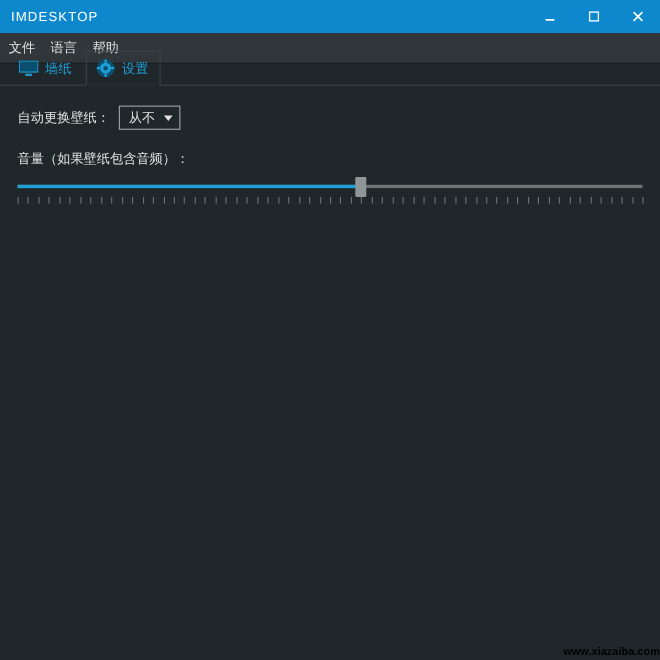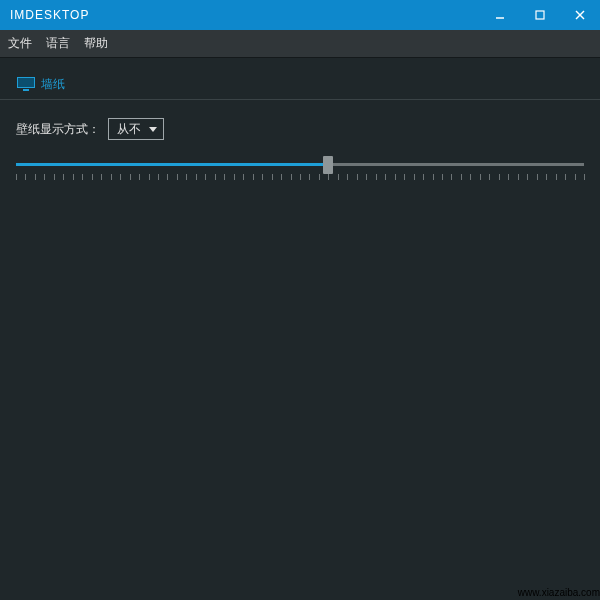--- a/index.html
+++ b/index.html
@@ -34,21 +34,21 @@
   background: #303639;
   display: flex;
   align-items: center;
   padding-left: 8px;
   gap: 14px;
   color: #e0e0e0;
   border-bottom: 1px solid #14191b;
 }
 .menubar .menuitem { cursor: default; }
 .tabbar {
-  height: 42px;
+  height: 20px;
   background: #1f272a;
   display: flex;
   align-items: flex-end;
   padding-left: 8px;
   gap: 2px;
 }
 .tab {
   display: flex;
   align-items: center;
   gap: 6px;
@@ -135,21 +135,21 @@
   position: absolute;
   right: 0; bottom: 0;
   font-weight: 900;
   color: #000;
   display: flex;
   align-items: flex-end;
   gap: 4px;
   line-height: 1;
 }
 .wm-big { font-size: 48px; letter-spacing: -4px; }
-.wm-url { font-size: 10px; font-weight: 400; color: #000; margin-bottom: 2px; }
+.wm-url { font-size: 10px; font-weight: 700; color: #000; margin-bottom: 2px; }
 </style>
 </head>
 <body>
 
 <div class="titlebar">
   <span>IMDESKTOP</span>
   <div class="spacer"></div>
   <div class="winbtn">
     <svg width="10" height="10">
         <line x1="1" y1="8" x2="9" y2="8" stroke="#fff" stroke-width="1.5"></line>
@@ -178,34 +178,53 @@
   <div class="tab">
     <span class="ticon">
       <svg width="18" height="14">
           <rect x="0" y="0" width="18" height="11" fill="#1e9fd8"></rect>
           <rect x="1" y="1" width="16" height="9" fill="#0b4f6f"></rect>
           <rect x="6" y="12" width="6" height="2" fill="#1e9fd8"></rect>
         </svg>
     </span>
     <span>墙纸</span>
   </div>
+  <div class="tab active">
+    <span class="ticon">
+      <svg width="18" height="18" viewBox="0 0 18 18">
+          <circle cx="9" cy="9" r="8" fill="#0b4f6f"></circle>
+          <circle cx="9" cy="9" r="5" fill="#1e9fd8"></circle>
+          <circle cx="9" cy="9" r="2" fill="#0b4f6f"></circle>
+          <g stroke="#1e9fd8" stroke-width="2">
+            <line x1="9" y1="1" x2="9" y2="4"></line>
+            <line x1="9" y1="14" x2="9" y2="17"></line>
+            <line x1="1" y1="9" x2="4" y2="9"></line>
+            <line x1="14" y1="9" x2="17" y2="9"></line>
+          </g>
+        </svg>
+    </span>
+    <span>设置</span>
+  </div>
 </div>
 <div class="tab-sep"></div>
 
 <div class="content">
 
   <div class="row">
-    <span class="label">壁纸显示方式：</span>
+    <span class="label">自动更换壁纸：</span>
     <div class="select">
       <span>从不</span>
       <span class="caret"></span>
     </div>
   </div>
 
 
+  <div class="row" style="margin-bottom:10px;">
+    <span class="label">音量（如果壁纸包含音频）：</span>
+  </div>
   <div class="slider-area">
     <div class="slider-track">
       <div class="track-bg"></div>
       <div class="track-fill" id="vfill" style="width: 55%;"></div>
       <div class="thumb" id="vthumb" style="left: 55%;"></div>
     </div>
     <div class="ticks" id="ticks">
         <div class="tick" style="left: 0%;"></div>
         <div class="tick" style="left: 1.66667%;"></div>
         <div class="tick" style="left: 3.33333%;"></div>

